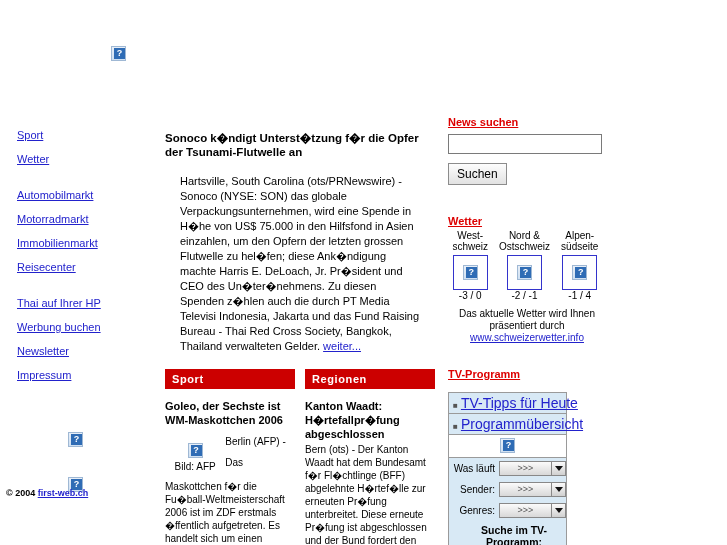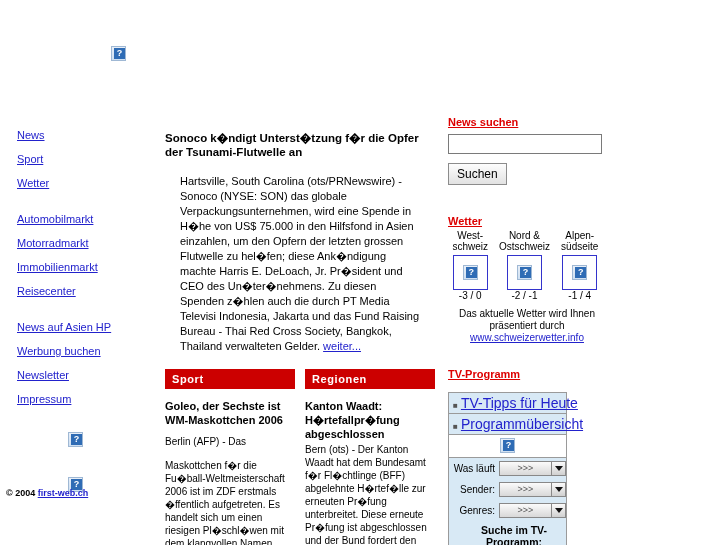--- a/index.html
+++ b/index.html
@@ -348,30 +348,29 @@
 </head>
 <body>
 
 <div class="page">
 
   <div class="top-banner">
     <span class="broken-img"></span>
   </div>
 
   <div class="leftnav">
-    <a href="#">News</a>
     <a href="#">Sport</a>
     <a href="#">Wetter</a>
     <div class="nav-gap"></div>
     <a href="#">Automobilmarkt</a>
     <a href="#">Motorradmarkt</a>
     <a href="#">Immobilienmarkt</a>
     <a href="#">Reisecenter</a>
     <div class="nav-gap"></div>
-    <a href="#">News auf Asien HP</a>
+    <a href="#">Thai auf Ihrer HP</a>
     <a href="#">Werbung buchen</a>
     <a href="#">Newsletter</a>
     <a href="#">Impressum</a>
   </div>
 
   <div class="leftnav-img1">
     <span class="broken-img"></span>
   </div>
   <div class="leftnav-img2">
     <span class="broken-img"></span>
@@ -386,20 +385,24 @@
 
     <div class="lead-headline">Sonoco k�ndigt Unterst�tzung f�r die Opfer der Tsunami-Flutwelle an</div>
     <p class="lead-body"><span> Hartsville, South Carolina (ots/PRNewswire) - Sonoco (NYSE: SON) das globale Verpackungsunternehmen, wird eine Spende in H�he von US$ 75.000 in den Hilfsfond in Asien einzahlen, um den Opfern der letzten grossen Flutwelle zu hel�fen; diese Ank�ndigung machte Harris E. DeLoach, Jr. Pr�sident und CEO des Un�ter�nehmens. Zu diesen Spenden z�hlen auch die durch PT Media Televisi Indonesia, Jakarta und das Fund Raising Bureau - Thai Red Cross Society, Bangkok, Thailand verwalteten Gelder. </span><a href="#">weiter...</a></p>
 
     <div class="cols">
 
       <div class="col">
         <div class="sec-head">Sport</div>
         <div class="col-headline">Goleo, der Sechste ist WM-Maskottchen 2006</div>
         <div class="figure-row">
+          <div class="figure">
+            <span class="broken-img"></span>
+            <div class="figure-cap">Bild: AFP</div>
+          </div>
           <div class="figure-text">Berlin (AFP) - Das</div>
         </div>
         <div class="col-body" style="margin-top:7px;"><span>Maskottchen f�r die Fu�ball-Weltmeisterschaft 2006 ist im ZDF erstmals �ffentlich aufgetreten. Es handelt sich um einen riesigen Pl�schl�wen mit dem klangvollen Namen "Goleo, der Sechste". </span><a href="#">weiter</a></div>
       </div>
 
       <div class="col">
         <div class="sec-head">Regionen</div>
         <div class="col-headline">Kanton Waadt: H�rtefallpr�fung abgeschlossen</div>
         <div class="col-body"><span> Bern (ots) - Der Kanton Waadt hat dem Bundesamt f�r Fl�chtlinge (BFF) abgelehnte H�rtef�lle zur erneuten Pr�fung unterbreitet. Diese erneute Pr�fung ist abgeschlossen und der Bund fordert den Kanton auf, die R�ckkehr der zur Ausreise verpflichteten Personen umgehend an die Hand zu nehmen. </span></div>
       </div>

